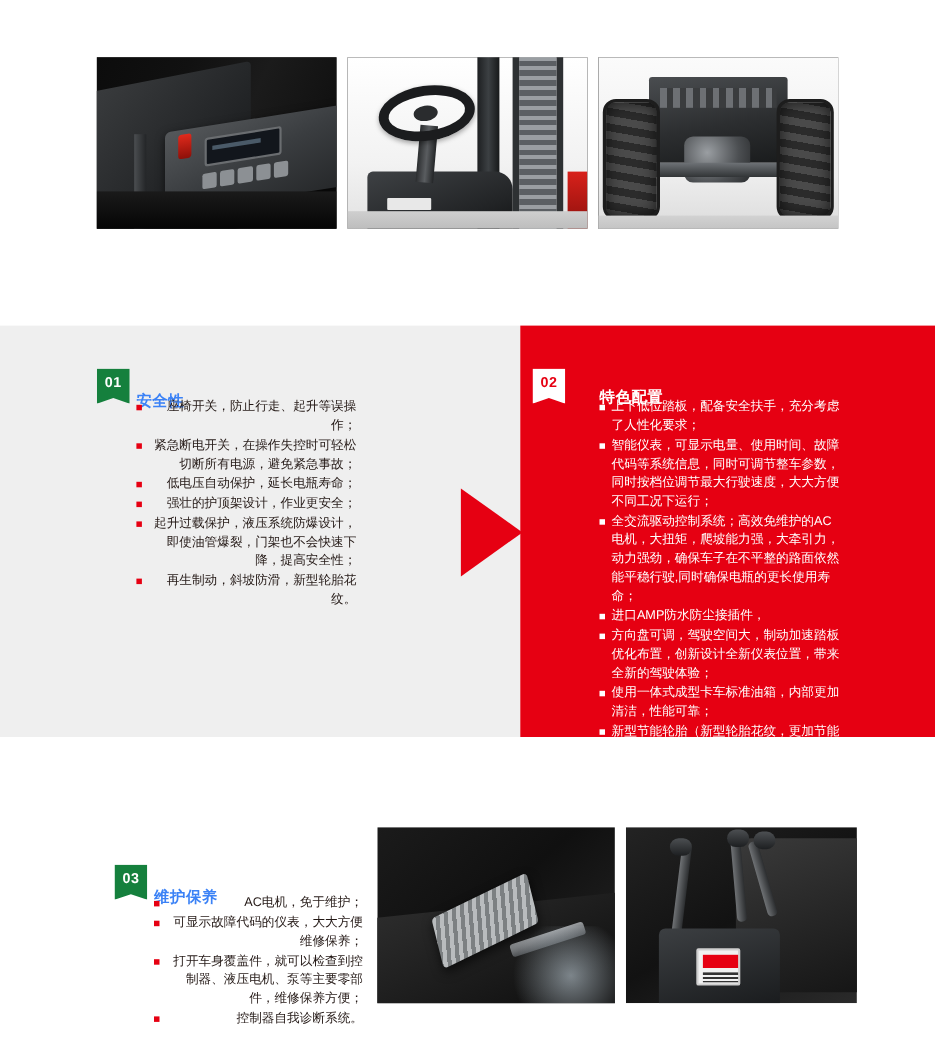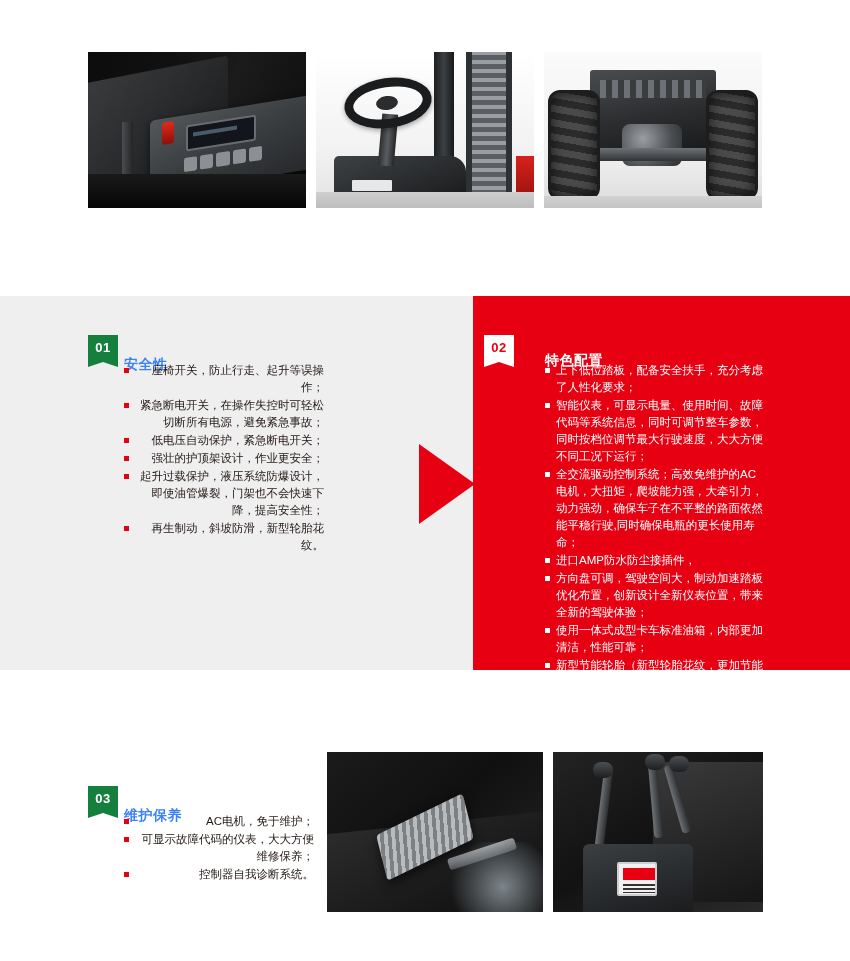--- a/index.html
+++ b/index.html
@@ -304,21 +304,21 @@
     width: 5px; height: 5px;
   }
   ul.dark li { color: #231815; text-align: right; }
   ul.dark li::before { background: #e60012; }
   ul.light li { color: #ffffff; }
   ul.light li::before { background: #ffffff; }
 
   
   .bottom {
     position: absolute;
-    left: 0; top: 752px;
+    left: 16px; top: 752px;
     width: 812px; height: 160px;
   }
   .photo-b {
     position: absolute;
     top: 0;
     height: 160px;
     overflow: hidden;
   }
   .photo-4 { left: 327px; width: 216px; }
   .photo-5 { left: 553px; width: 210px; }
@@ -472,21 +472,21 @@
 
     <div class="panel-left"></div>
     <div class="panel-right"></div>
     <div class="notch"></div>
 
     <div class="badge badge-red" style="left:88px; top:335px; top:39px;">01</div>
     <div class="sect-title title-red" style="left:124px; top:44px;">安全性</div>
     <ul class="points dark" style="left:124px; top:66px; width:200px;">
       <li>座椅开关，防止行走、起升等误操作；</li>
       <li>紧急断电开关，在操作失控时可轻松切断所有电源，避免紧急事故；</li>
-      <li>低电压自动保护，紧急断电开关；</li>
+      <li>低电压自动保护，延长电瓶寿命；</li>
       <li>强壮的护顶架设计，作业更安全；</li>
       <li>起升过载保护，液压系统防爆设计，即使油管爆裂，门架也不会快速下降，提高安全性；</li>
       <li>再生制动，斜坡防滑，新型轮胎花纹。</li>
     </ul>
 
     <div class="badge badge-white" style="left:484px; top:39px;">02</div>
     <div class="sect-title title-white" style="left:545px; top:44px;">特色配置</div>
     <ul class="points light" style="left:545px; top:66px; width:222px;">
       <li>上下低位踏板，配备安全扶手，充分考虑了人性化要求；</li>
       <li>智能仪表，可显示电量、使用时间、故障代码等系统信息，同时可调节整车参数，同时按档位调节最大行驶速度，大大方便不同工况下运行；</li>
@@ -500,20 +500,21 @@
     </ul>
   </div>
 
   <div class="bottom">
 
     <div class="badge badge-red" style="left:88px; top:34px;">03</div>
     <div class="sect-title title-red" style="left:124px; top:39px;">维护保养</div>
     <ul class="points dark" style="left:124px; top:61px; width:190px;">
       <li>AC电机，免于维护；</li>
       <li>可显示故障代码的仪表，大大方便维修保养；</li>
+      <li>打开车身覆盖件，就可以检查到控制器、液压电机、泵等主要零部件，维修保养方便；</li>
       <li>控制器自我诊断系统。</li>
     </ul>
 
     <div class="photo-b photo-4">
       <div class="p4-bg"></div>
       <div class="p4-floor"></div>
       <div class="p4-arm"></div>
       <div class="p4-pedal"></div>
       <div class="p4-glow"></div>
     </div>

